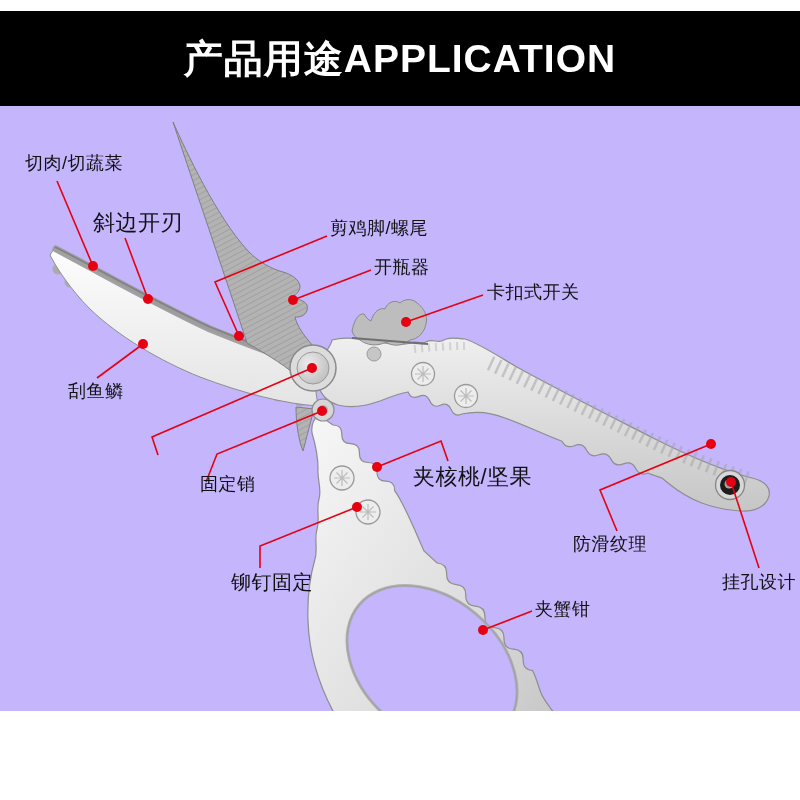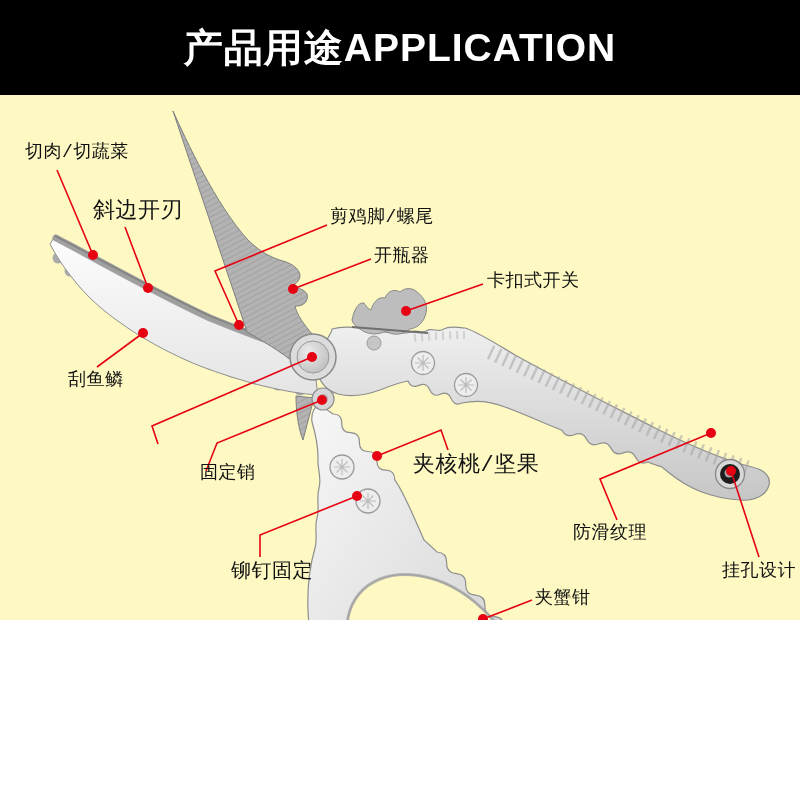--- a/index.html
+++ b/index.html
@@ -1,25 +1,25 @@
 <!DOCTYPE html>
 <html><head>
 <meta charset="utf-8">
 <style>
   html,body{margin:0;padding:0;background:#fff;}
-  #stage{position:relative;width:800px;height:620px;background:#fef9c3;overflow:hidden;
-         font-family:"Liberation Sans",sans-serif;}
+  #stage{position:relative;width:800px;height:700px;background:#c4b5fd;overflow:hidden;
+         font-family:"Liberation Sans",sans-serif;margin-top:11px;}
   #title-bar{position:absolute;left:0;top:0;width:800px;height:95px;background:#000;
              display:flex;align-items:center;justify-content:center;}
   #title-bar .title{color:#fff;font-size:39px;font-weight:bold;letter-spacing:1px;
                     font-family:"Liberation Sans",sans-serif;}
   #product-svg,#ann-svg{position:absolute;left:0;top:0;width:800px;height:800px;}
   #callout-labels{position:absolute;left:0;top:0;width:800px;height:800px;pointer-events:none;}
   .callout-label{position:absolute;font-size:18px;line-height:1.15;color:#111;
-                 letter-spacing:0.5px;white-space:nowrap;font-family:Liberation Mono, monospace;text-align:right;}
+                 letter-spacing:0.5px;white-space:nowrap;font-family:Liberation Sans, sans-serif;text-align:right;}
 </style>
 </head>
 <body>
 
 <div id="stage">
 
   <div id="title-bar">
     <span class="title">产品用途APPLICATION</span>
   </div>
 

